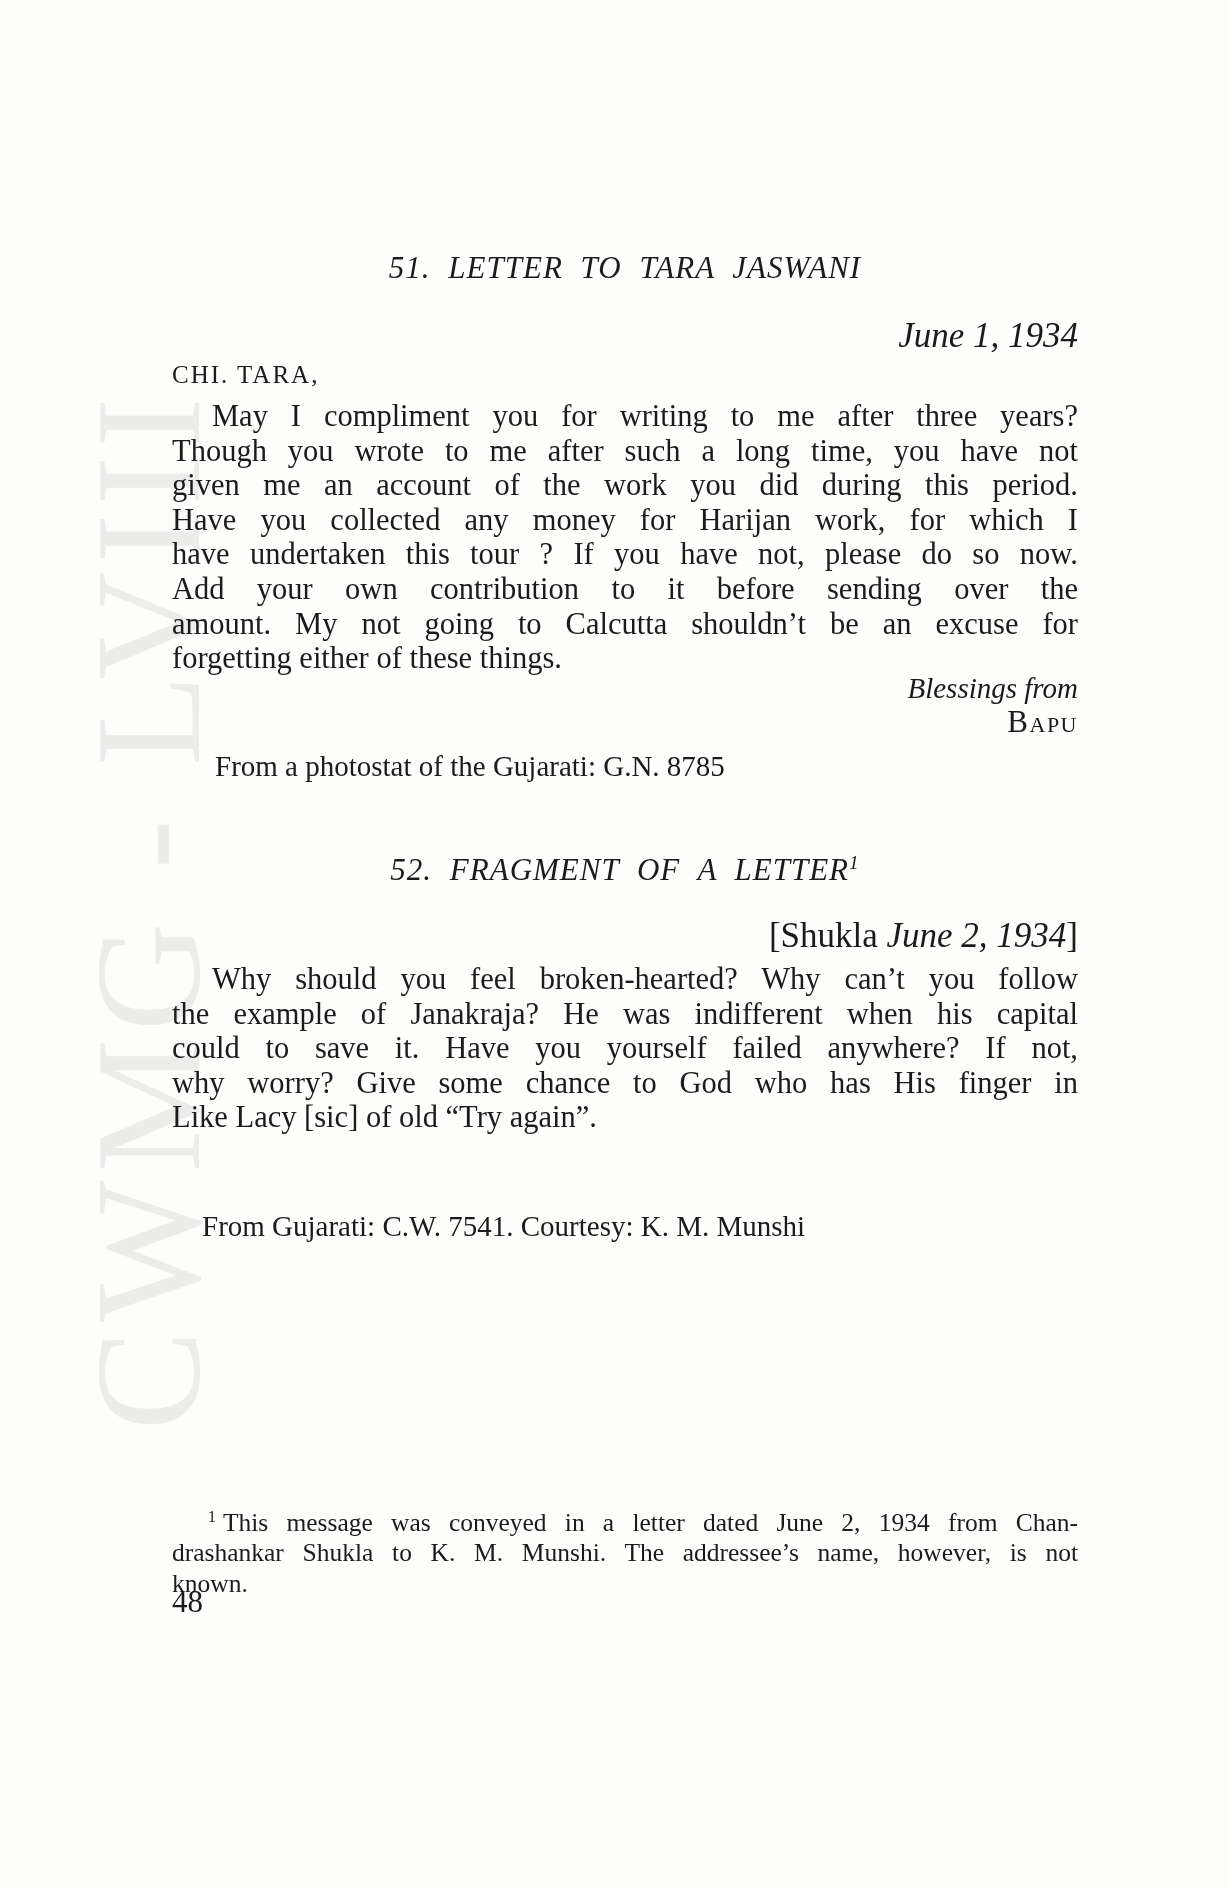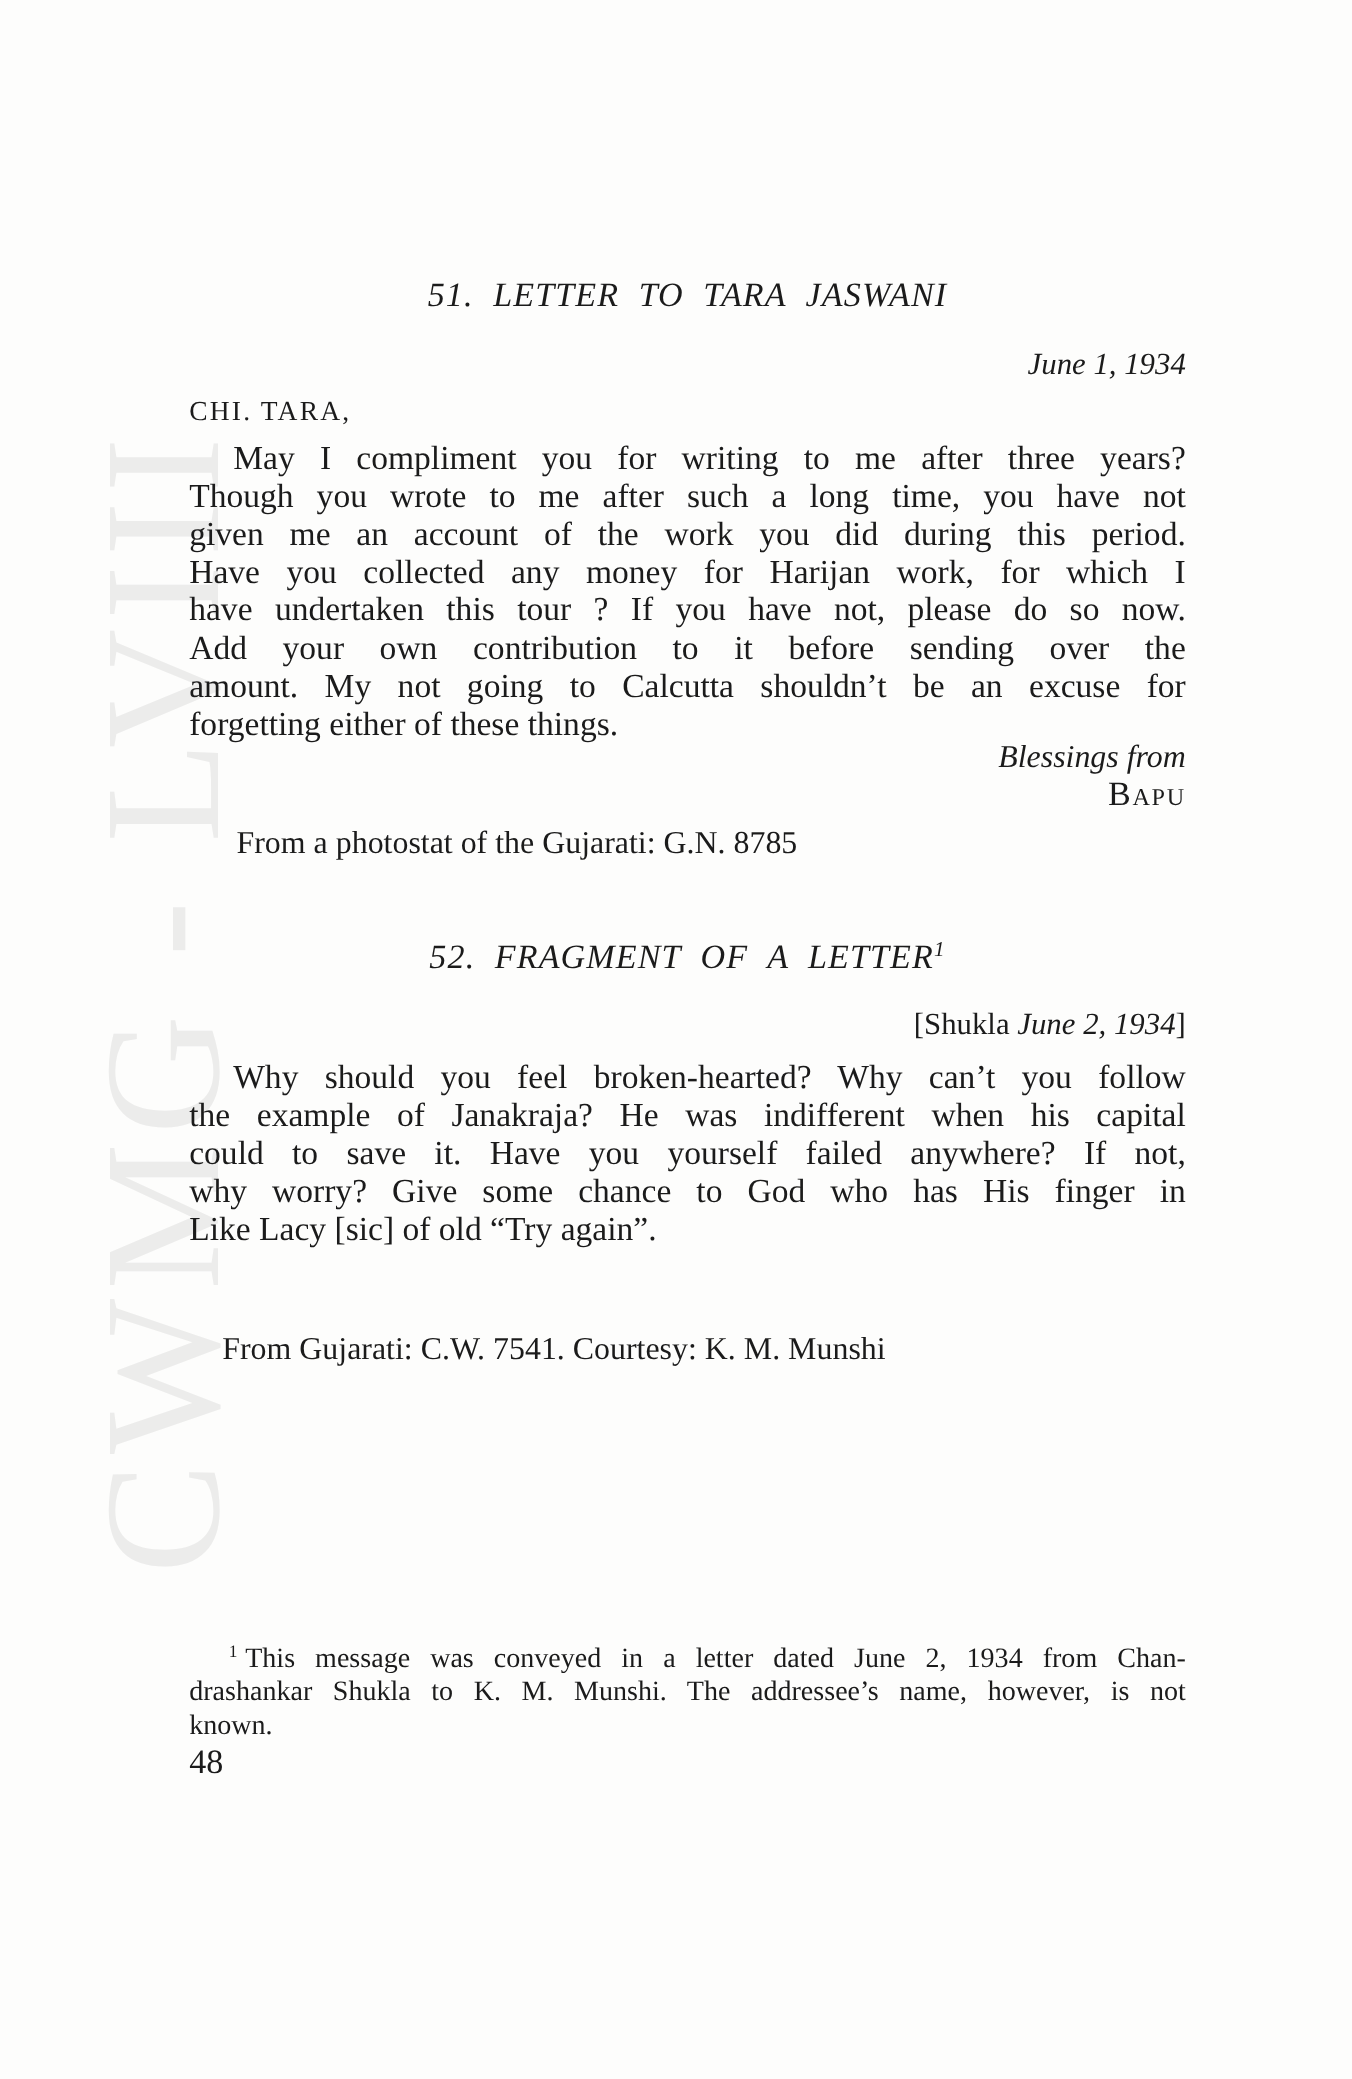--- a/index.html
+++ b/index.html
@@ -41,21 +41,21 @@
     vertical-align:super;
     line-height:0;
   }
   .fline sup { margin-right:7px; }
 
   .title51 { top:250px; }
   .title52 { top:852px; }
 
   .dateline {
     text-align:right;
-    font-size:28px;
+    font-size:35px;
     white-space:nowrap;
   }
   .date-italic { font-style:italic; }
   .date1 { top:316px; }
   .date2 { top:916px; }
 
   .salutation {
     top:361px;
     font-size:25px;
     letter-spacing:2px;
@@ -92,21 +92,21 @@
   .sourceline { font-size:29px; }
   .source1 { top:750px; padding-left:43px; }
   .source2 { top:1210px; padding-left:30px; }
 
   .footnote { top:1492px; font-size:25.5px; }
   .footnote .fline, .footnote .pline {
     line-height:30.4px;
     text-align:justify;
     text-align-last:justify;
   }
-  .footnote .fline.first { padding-left:36px; }
+  .footnote .fline.first { padding-left:36px;margin-top:16px; }
   .footnote .pline.last { text-align-last:left; }
 
   .pagenum { top:1584px; font-size:31px; }
 </style>
 </head>
 <body>
 
 <div class="watermark">CWMG - LVIII</div>
 
 <div class="content">

